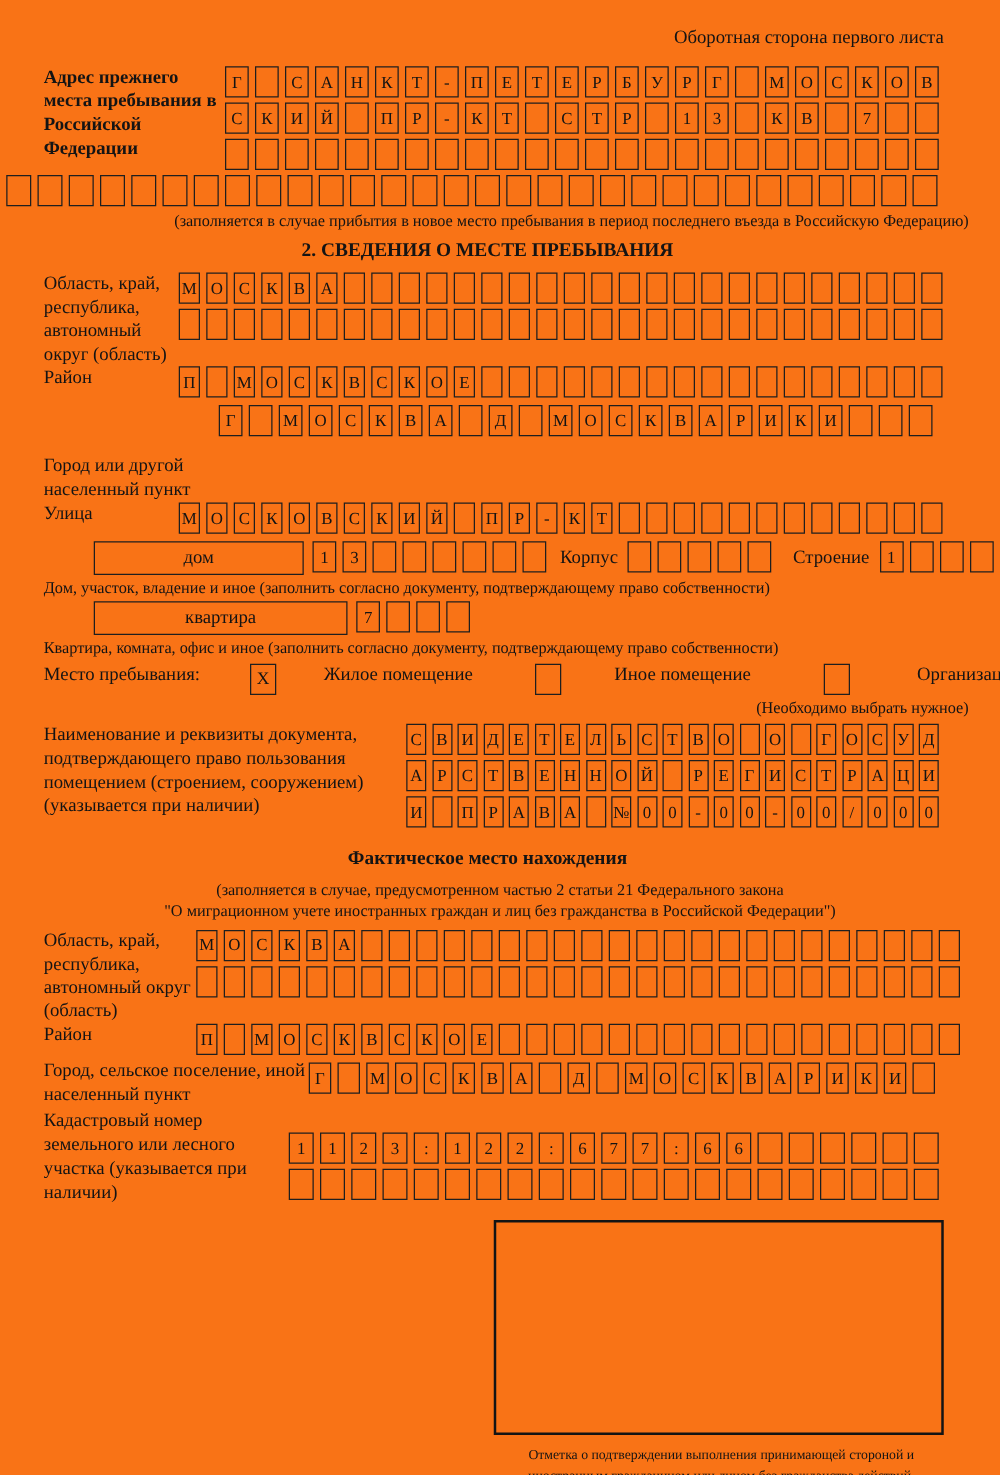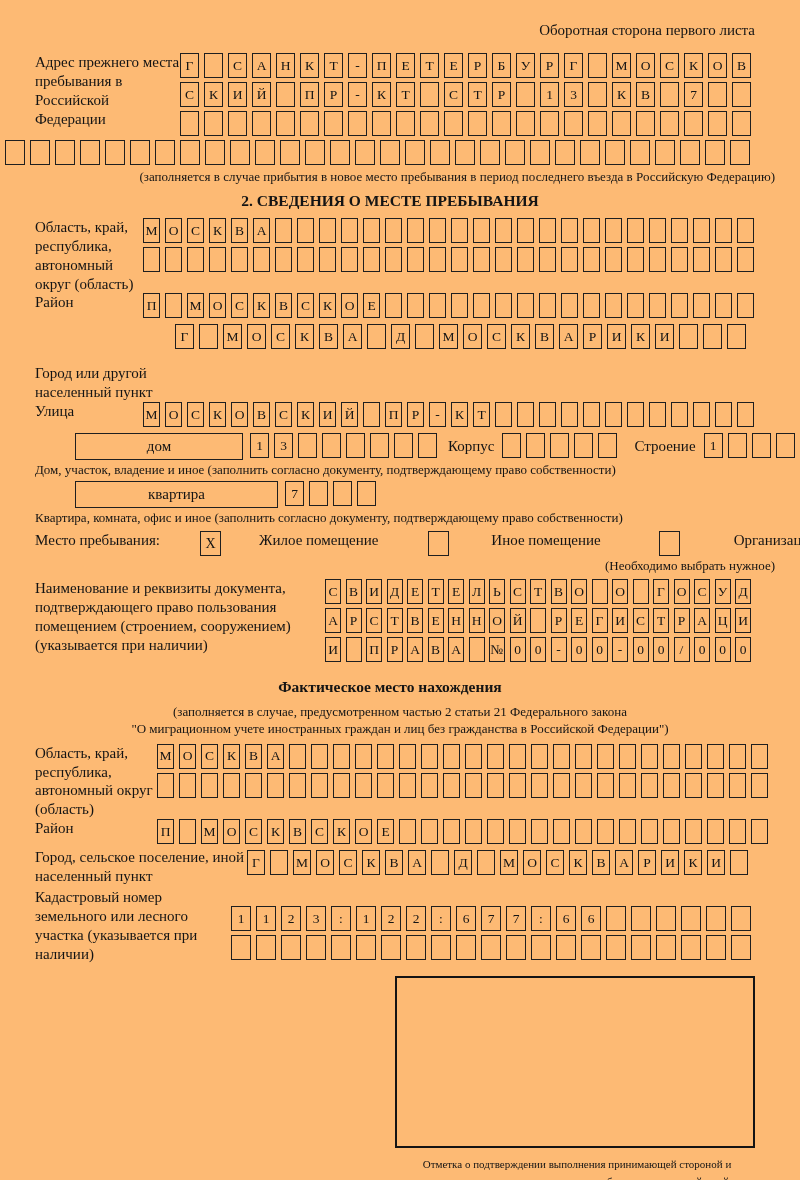--- a/index.html
+++ b/index.html
@@ -1,19 +1,19 @@
 <!DOCTYPE html>
 <html><head>
 <meta charset="utf-8">
 <style>
   html,body{margin:0;padding:0;background:#fff;}
   .page{
     width:800px;height:1180px;box-sizing:border-box;
     padding:22px 45px 0 35px;position:relative;overflow:hidden;
-    font-family:"Liberation Serif","DejaVu Serif",serif;color:#141414;background:#fdba74;
+    font-family:"Liberation Serif","DejaVu Serif",serif;color:#141414;background:#f97316;
   }
   .doc-title{text-align:right;font-size:15px;margin-bottom:14px;}
   .frow{display:flex;align-items:flex-start;}
   .flabel{font-size:15px;line-height:1.26;flex:none;}
   .cellcol{display:flex;flex-direction:column;}
   .cellrow{display:flex;margin-bottom:4px;}
   .cell{
     flex:none;box-sizing:border-box;width:17px;height:25px;margin-right:5px;
     border:1.6px solid #1f1f1f;display:inline-flex;align-items:center;justify-content:center;
     font-size:13.5px;line-height:1;
@@ -22,21 +22,21 @@
   .g30 .cell{width:20px;}
   .g28 .cell{width:17px;}
   .g21d .cell{width:16px;margin-right:4.5px;}
   .g21k .cell{width:20px;}
   .g22 .cell{width:18px;}
   .gsm .cell{width:19px;}
   .fullrow{margin-left:-30px;margin-top:0px;}
   .note{font-size:13px;line-height:1.3;}
   .note-center{text-align:center;margin-left:-10px;margin-right:-20px;}
   .sec-title{font-weight:bold;font-size:15.5px;text-align:center;margin:6px 0 8px -10px;}
-  .w-addr{width:145px;}
+  .w-addr{width:145px;font-weight:bold;}
   .w-obl{width:108px;}
   .w-city1{width:140px;margin-top:42px;}
   .w-street{width:108px;}
   .w-doc{width:290px;}
   .w-obl2{width:122px;}
   .w-city2{width:212px;}
   .w-kad{width:196px;}
   .widebox{
     flex:none;box-sizing:border-box;height:27px;border:1.7px solid #1f1f1f;
     display:flex;align-items:center;justify-content:center;font-size:15px;margin-left:40px;

